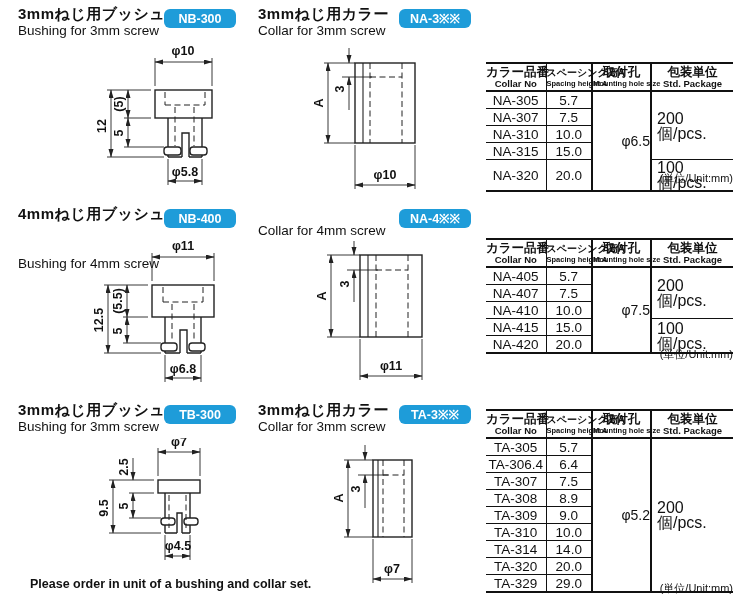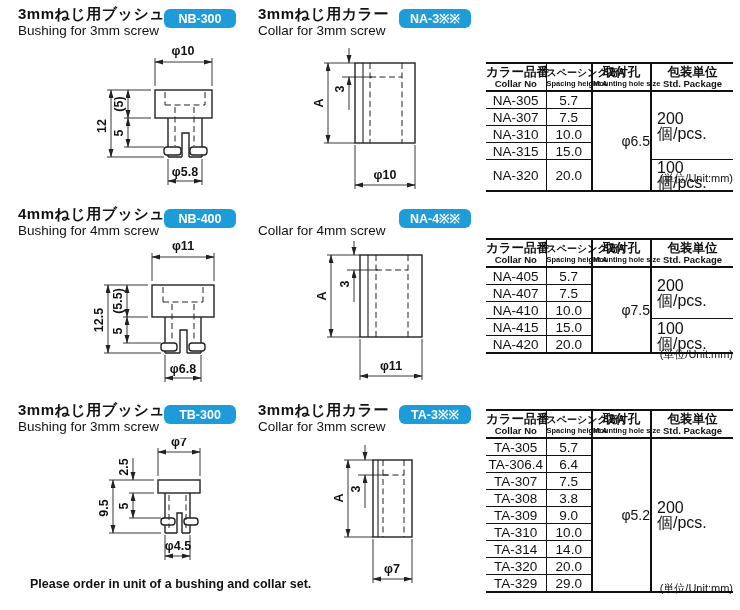--- a/index.html
+++ b/index.html
@@ -157,21 +157,21 @@
             <td class="c2">20.0</td>
             <td class="c4 pkg">100 個/pcs.</td>
           </tr>
       </tbody>
     </table>
     <div class="unit-note" style="top:171px;">(単位/Unit:mm)</div>
   </div>
 
   <div class="section" style="top:200px;height:196px;">
     <div class="t-jp" style="left:18px;">4mmねじ用ブッシュ</div>
-    <div class="t-en" style="left:18px;">Bushing for 4mm screw</div>
+    <div class="t-en" style="left:18px;margin-top:33px;">Bushing for 4mm screw</div>
     <div class="badge" style="left:164px;">NB-400</div>
     <div class="t-en" style="left:258px;">Collar for 4mm screw</div>
     <div class="badge" style="left:399px;">NA-4※※</div>
 
     <svg class="drawing" style="left:85px;top:40px;" width="150" height="152" viewBox="0 0 150 152">
       <defs>
           <marker id="ab2" markerWidth="9" markerHeight="6" refX="8" refY="2.5" orient="auto-start-reverse" markerUnits="userSpaceOnUse">
             <path d="M0,0 L8.5,2.5 L0,5 Z" fill="#222"></path>
           </marker>
         </defs>
@@ -383,21 +383,21 @@
         <tr>
             <td>TA-306.4</td>
             <td class="c2">6.4</td>
           </tr>
         <tr>
             <td>TA-307</td>
             <td class="c2">7.5</td>
           </tr>
         <tr>
             <td>TA-308</td>
-            <td class="c2">3.8</td>
+            <td class="c2">8.9</td>
           </tr>
         <tr>
             <td>TA-309</td>
             <td class="c2">9.0</td>
           </tr>
         <tr>
             <td>TA-310</td>
             <td class="c2">10.0</td>
           </tr>
         <tr>

